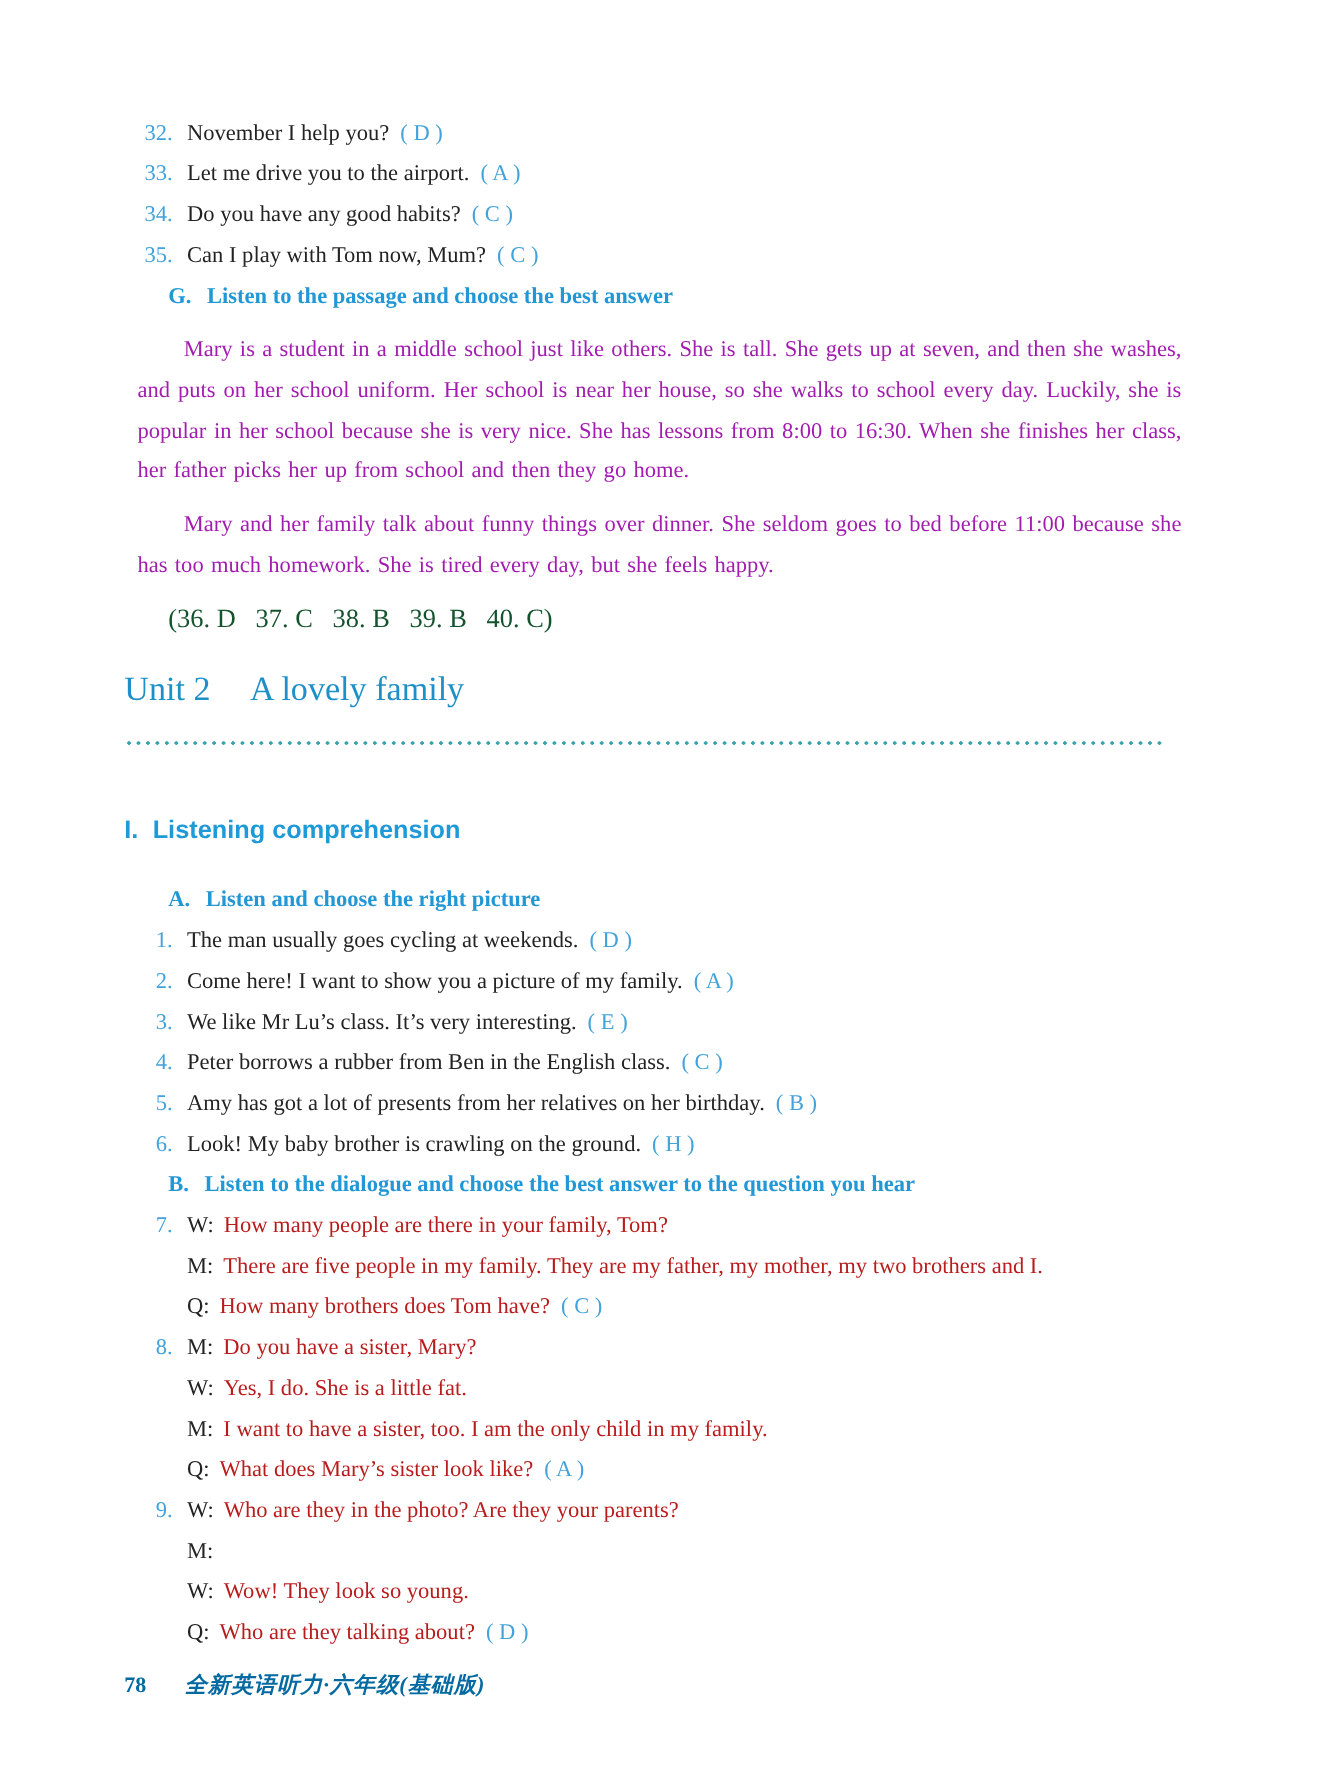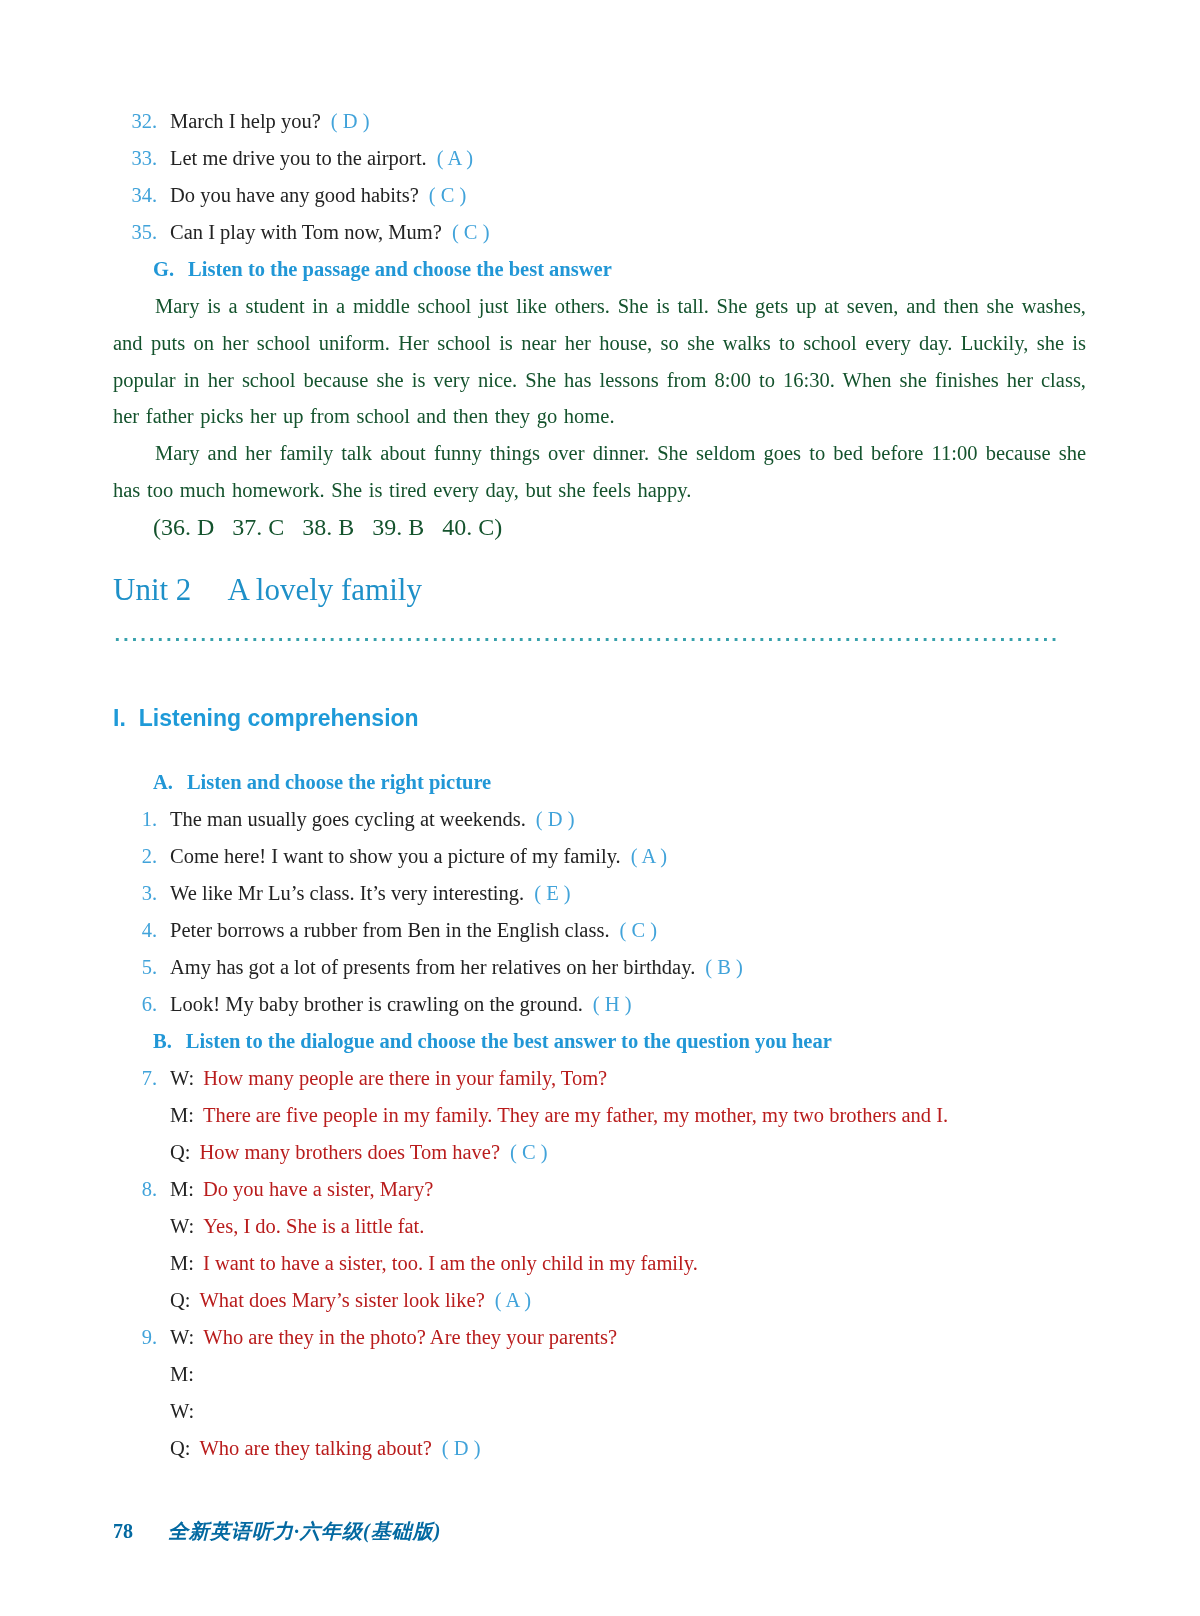--- a/index.html
+++ b/index.html
@@ -21,22 +21,22 @@
   .row .dtxt { padding-left:9px; color:#b91c1c; }
   .ans { color:#41a3da; margin-left:10px; white-space:pre; }
   .ans:empty { display:none; }
 
   
   .sec { display:flex; align-items:baseline; padding-left:40px; font-size:20.5px; line-height:37px;
          font-weight:bold; color:#2197d6; white-space:nowrap; }
   .sec .sec-label { margin-right:14px; }
 
   
-  .para { margin:0; font-size:20.5px; line-height:36.8px; text-align:justify; text-indent:42px;
-          word-spacing:1.5px; color:#14532d; }
+  .para { margin:12px; font-size:20.5px; line-height:36.8px; text-align:justify; text-indent:42px;
+          word-spacing:1.5px; color:#a21caf; }
 
   .answers-line { padding-left:40px; font-size:24px; line-height:37px; color:#14532d; white-space:pre; }
 
   
   .unit-title { margin-top:24px; text-align:left; font-size:31px; line-height:40px; color:#1e90c8; }
   .unit-title .t1 { margin-right:36px; }
 
   
   .divider {
     margin-top:27px; height:5px; width:944px;
@@ -60,21 +60,21 @@
   .footer .pgnum { font-weight:bold; font-size:20px; }
   .footer .book { margin-left:35px; font-weight:bold; font-size:20px; letter-spacing:1px;font-style:italic; }
 </style>
 </head>
 <body>
 
 <div class="content">
 
   <div class="row">
     <span class="num">32.</span>
-    <span class="txt">March I help you?</span>
+    <span class="txt">November I help you?</span>
     <span class="ans">( D )</span>
   </div>
   <div class="row">
     <span class="num">33.</span>
     <span class="txt">Let me drive you to the airport.</span>
     <span class="ans">( A )</span>
   </div>
   <div class="row">
     <span class="num">34.</span>
     <span class="txt">Do you have any good habits?</span>
@@ -197,20 +197,21 @@
 
   </div>
   <div class="row">
     <span class="num"></span>
     <span class="spk">M:</span>
 
   </div>
   <div class="row">
     <span class="num"></span>
     <span class="spk">W:</span>
+    <span class="dtxt">Wow! They look so young.</span>
 
   </div>
   <div class="row">
     <span class="num"></span>
     <span class="spk">Q:</span>
     <span class="dtxt">Who are they talking about?</span>
     <span class="ans">( D )</span>
   </div>
 
 </div>

